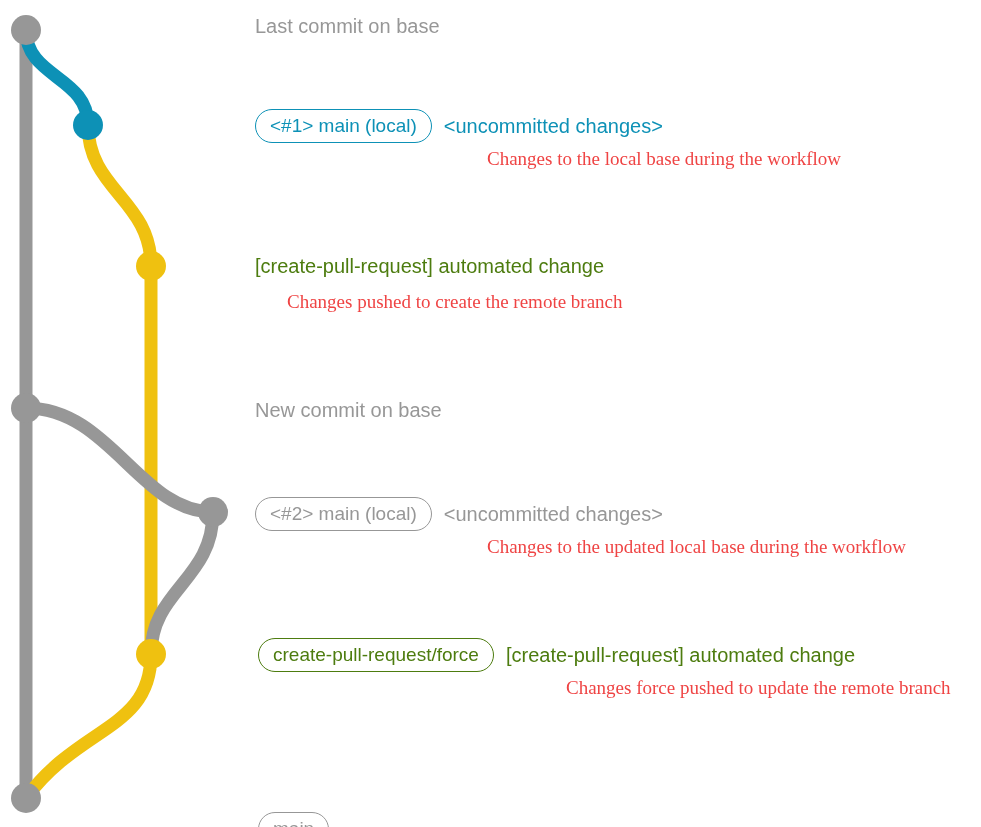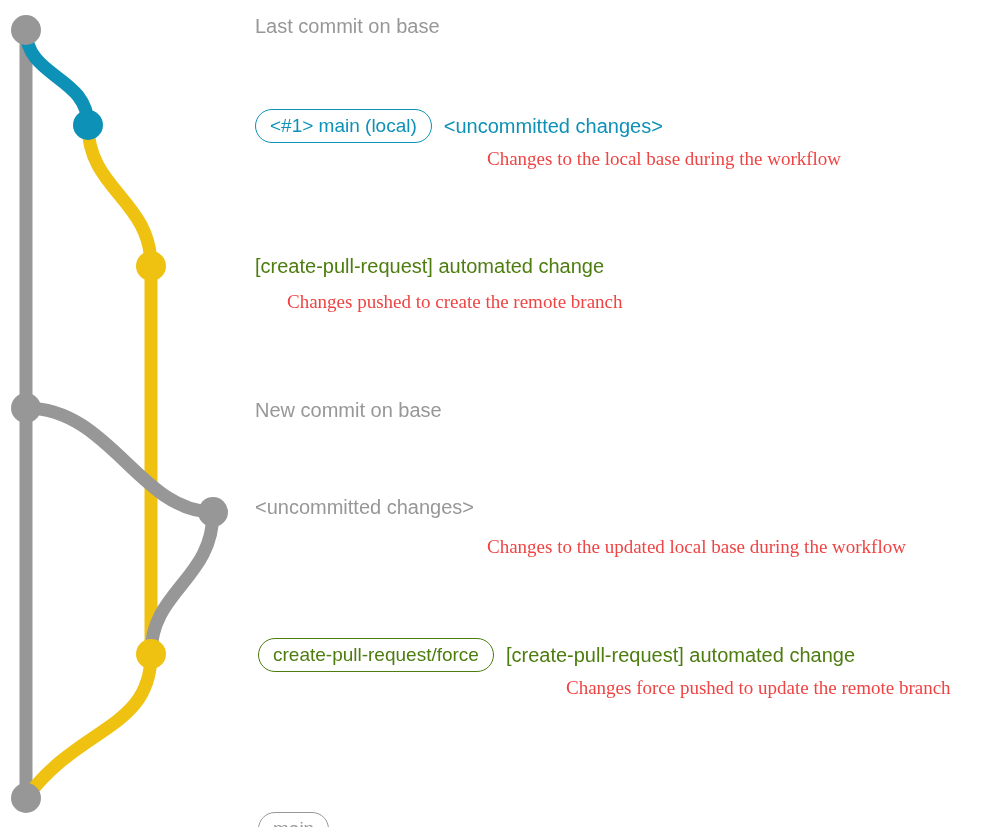--- a/index.html
+++ b/index.html
@@ -123,20 +123,21 @@
   <div class="commit-row" style="left:255px; top:256px;">
     <span class="commit-subject c-yellow">[create-pull-request] automated change</span>
   </div>
   <div class="commit-note" style="left:252px; top:292px;margin-left:35px;">Changes pushed to create the remote branch</div>
 
   <div class="commit-row" style="left:255px; top:400px;">
     <span class="commit-subject c-gray">New commit on base</span>
   </div>
 
   <div class="commit-row" style="left:255px; top:497px;">
+    <span class="ref-pill c-gray">&lt;#2&gt; main (local)</span>
     <span class="commit-subject c-gray">&lt;uncommitted changes&gt;</span>
   </div>
   <div class="commit-note" style="left:487px; top:537px;">Changes to the updated local base during the workflow</div>
 
   <div class="commit-row" style="left:258px; top:638px;">
     <span class="ref-pill c-yellow">create-pull-request/force</span>
     <span class="commit-subject c-yellow">[create-pull-request] automated change</span>
   </div>
   <div class="commit-note" style="left:566px; top:678px;">Changes force pushed to update the remote branch</div>
 

